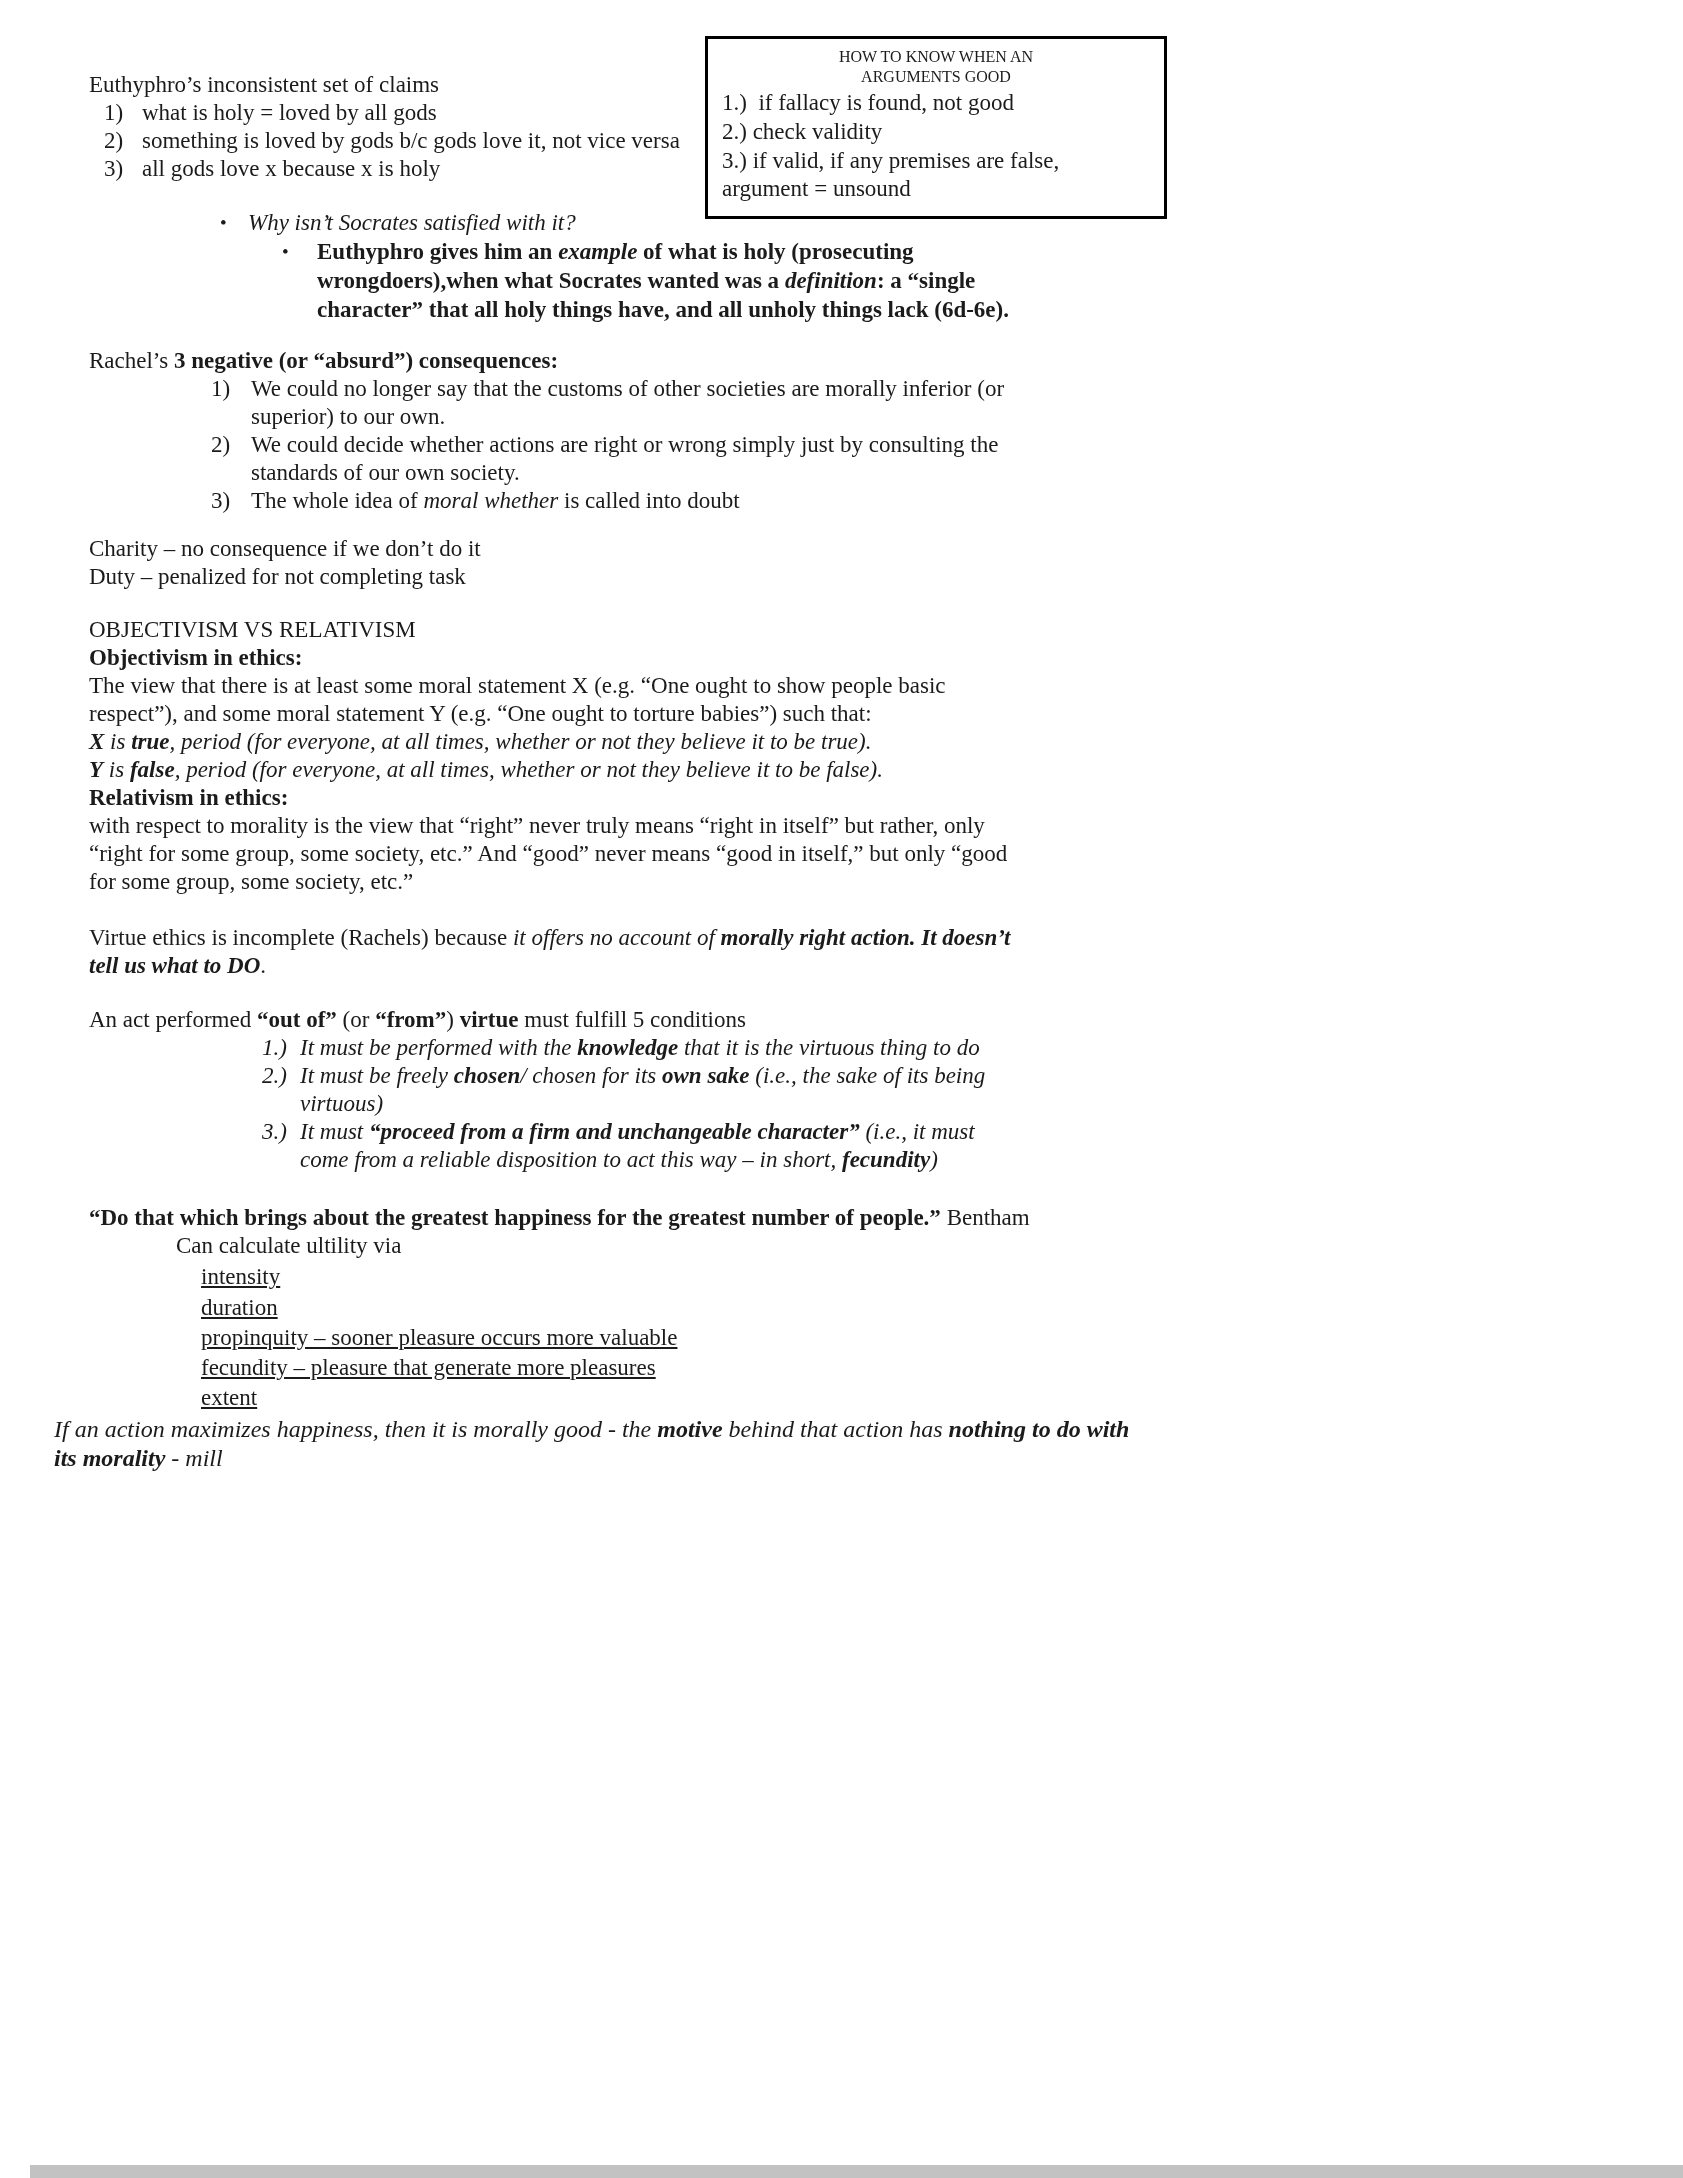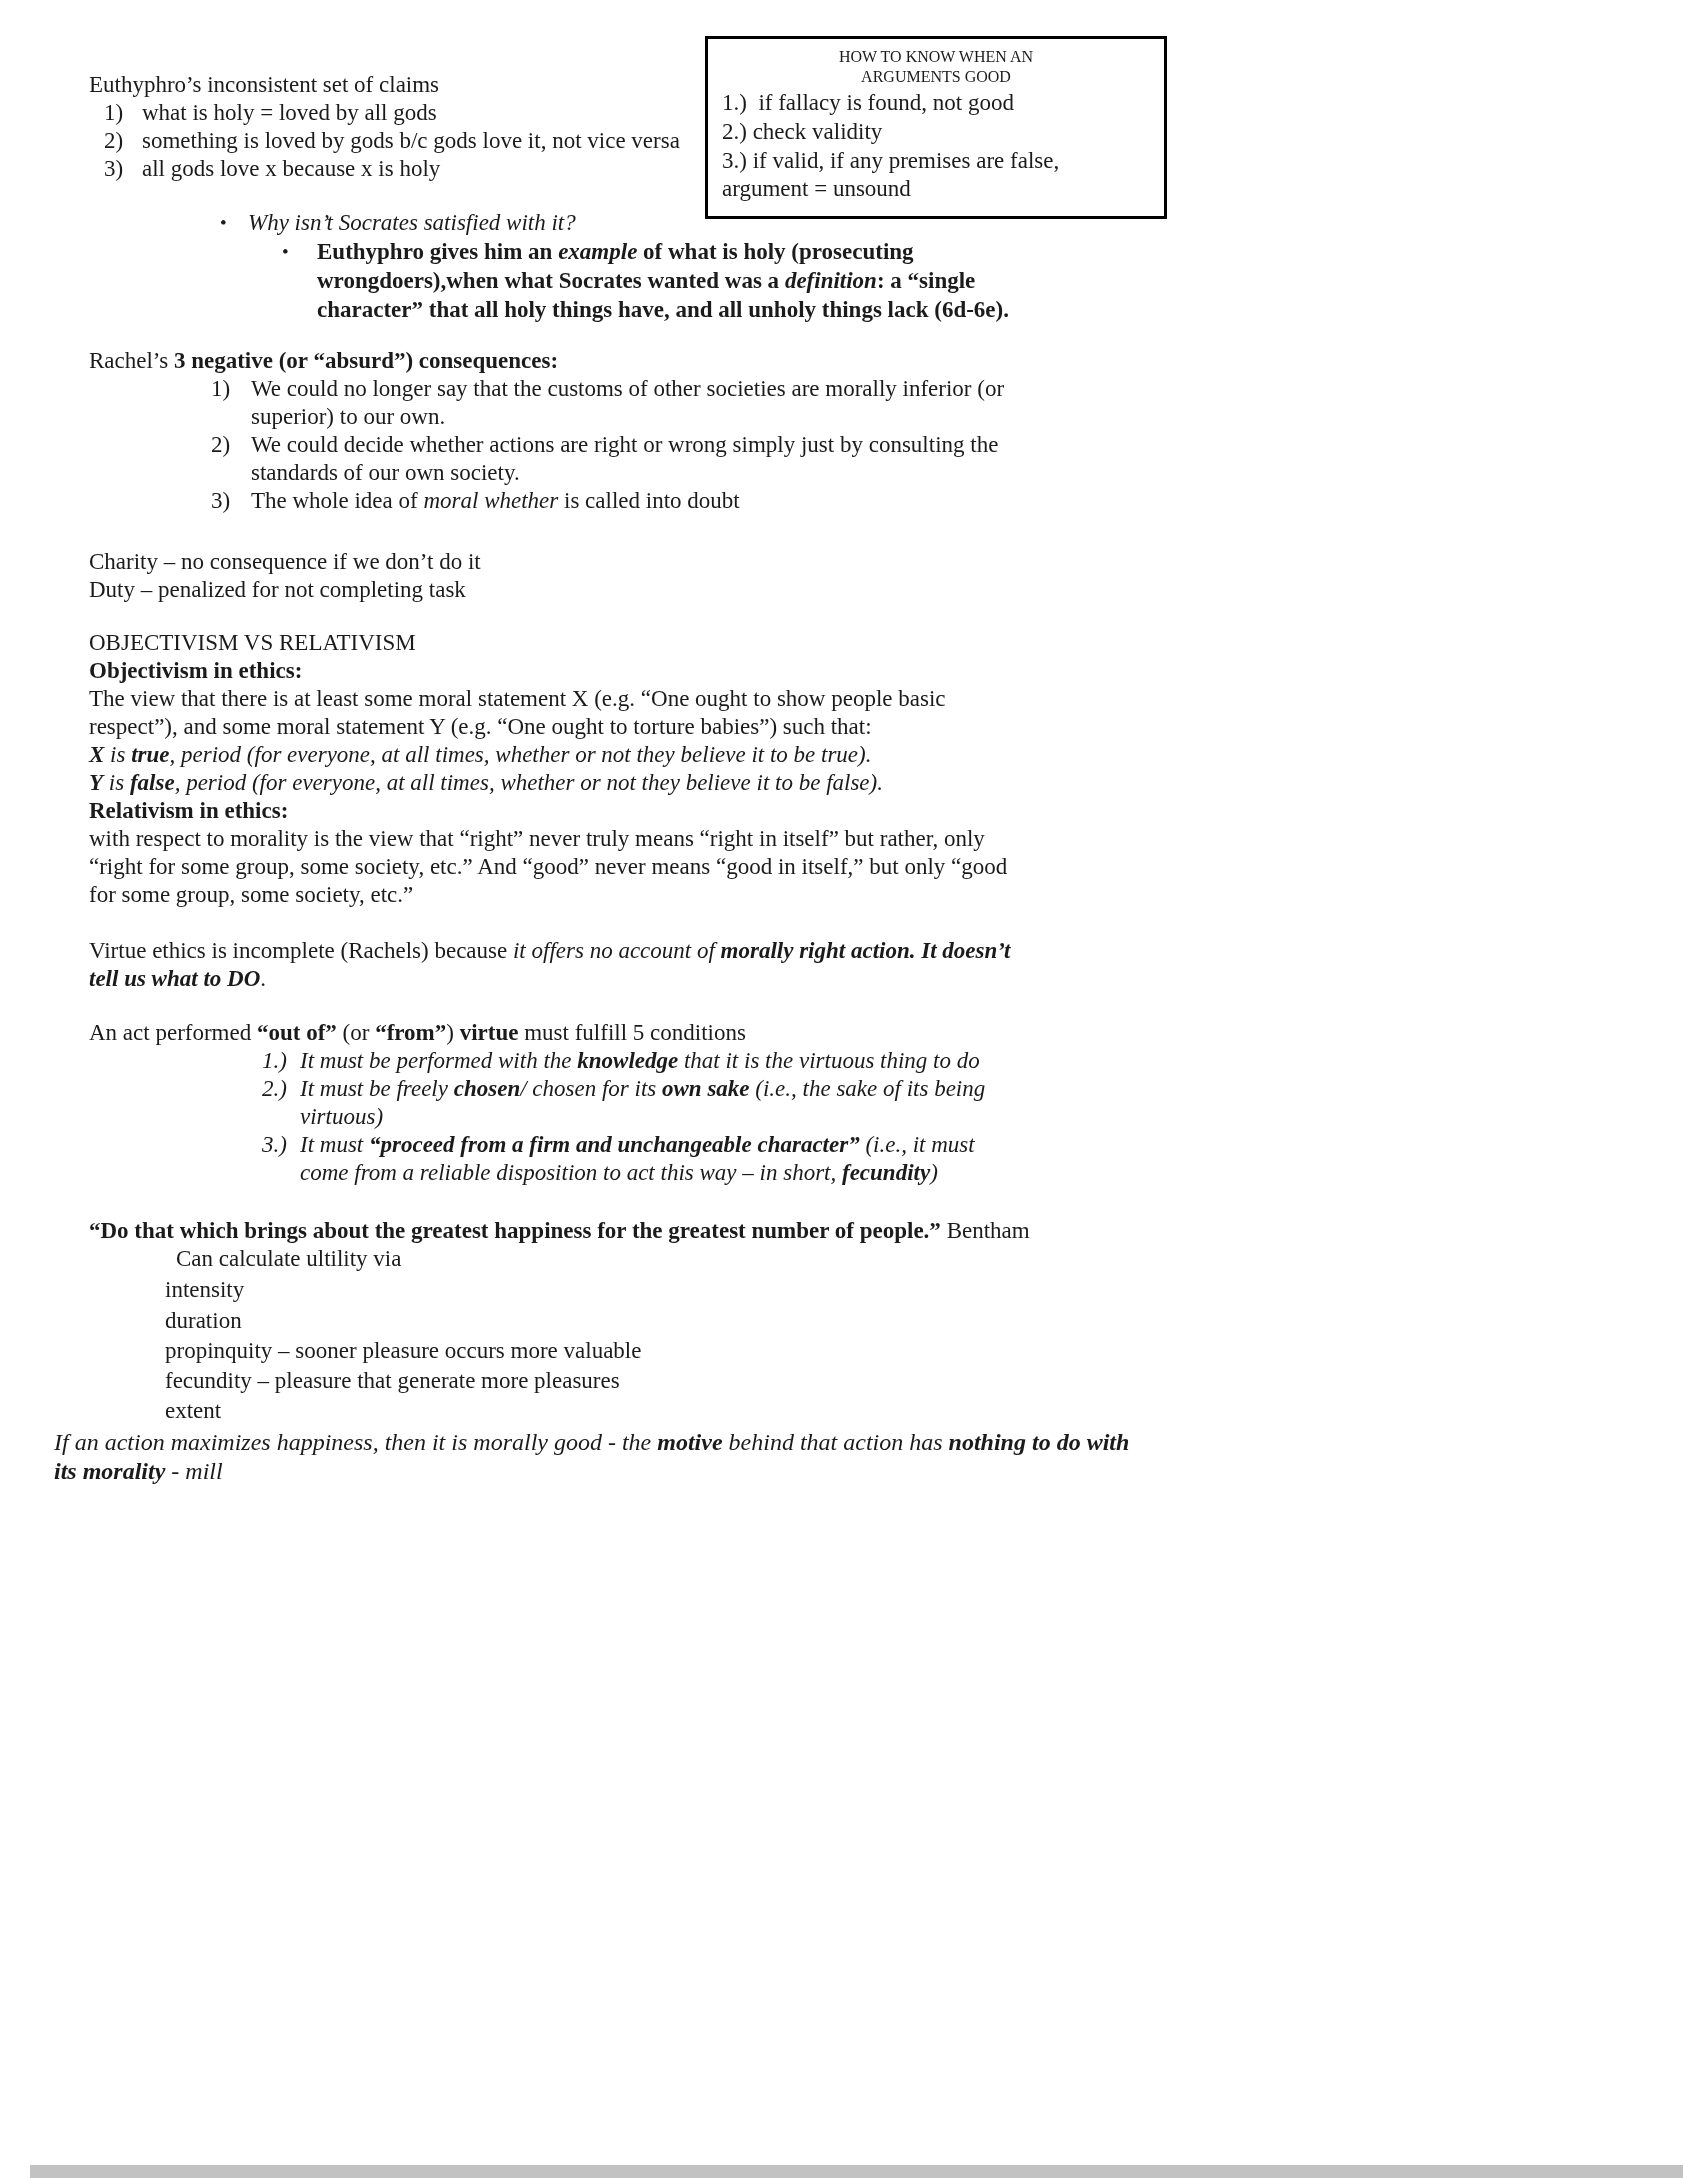--- a/index.html
+++ b/index.html
@@ -49,35 +49,35 @@
   .bullet.l1 { margin-left: 131px; }
   .bullet.l1 .bullet-char { width: 28px; font-size: 19px; padding-top: 2px; }
   .bullet.l2 { margin-left: 193px; width: 728px; margin-top: 1px; }
   .bullet.l2 .bullet-char { width: 35px; font-size: 19px; padding-top: 2px; }
   .bullet.l2 .txt { line-height: 1.26; }
 
   .rachels { margin-top: 22px; }
   .rachels .numitem { margin-left: 122px; width: 797px; }
   .rachels .numitem .num { width: 40px; }
 
-  .charity-duty { margin-top: 33px; }
+  .charity-duty { margin-top: 20px; }
 
   .objsec { margin-top: 24px; }
   .objsec .para-obj { width: 896px; }
   .objsec .para-rel { width: 926px; }
 
   .virtue { margin-top: 28px; width: 936px; }
 
   .actsec { margin-top: 26px; }
   .actsec .numitem { margin-left: 173px; width: 757px; font-style: italic; }
   .actsec .numitem .num { width: 38px; }
 
   .bentham { margin-top: 30px; }
   .bentham .calc { margin-left: 87px; }
-  .bentham .utility { margin-left: 76px; line-height: 1.18; }
+  .bentham .utility { margin-left: 112px; line-height: 1.18; text-decoration: underline; }
   .bentham .utility > div { line-height: 1.18; padding-top: 3px; }
 
   .footer-note { margin-top: 4px; margin-left: -35px; width: 1084px; font-size: 24px; }
 
   .page-edge-shadow {
     position: absolute;
     left: 30px; right: 0; bottom: 0;
     height: 13px;
     background: #c2c2c2;
   }

